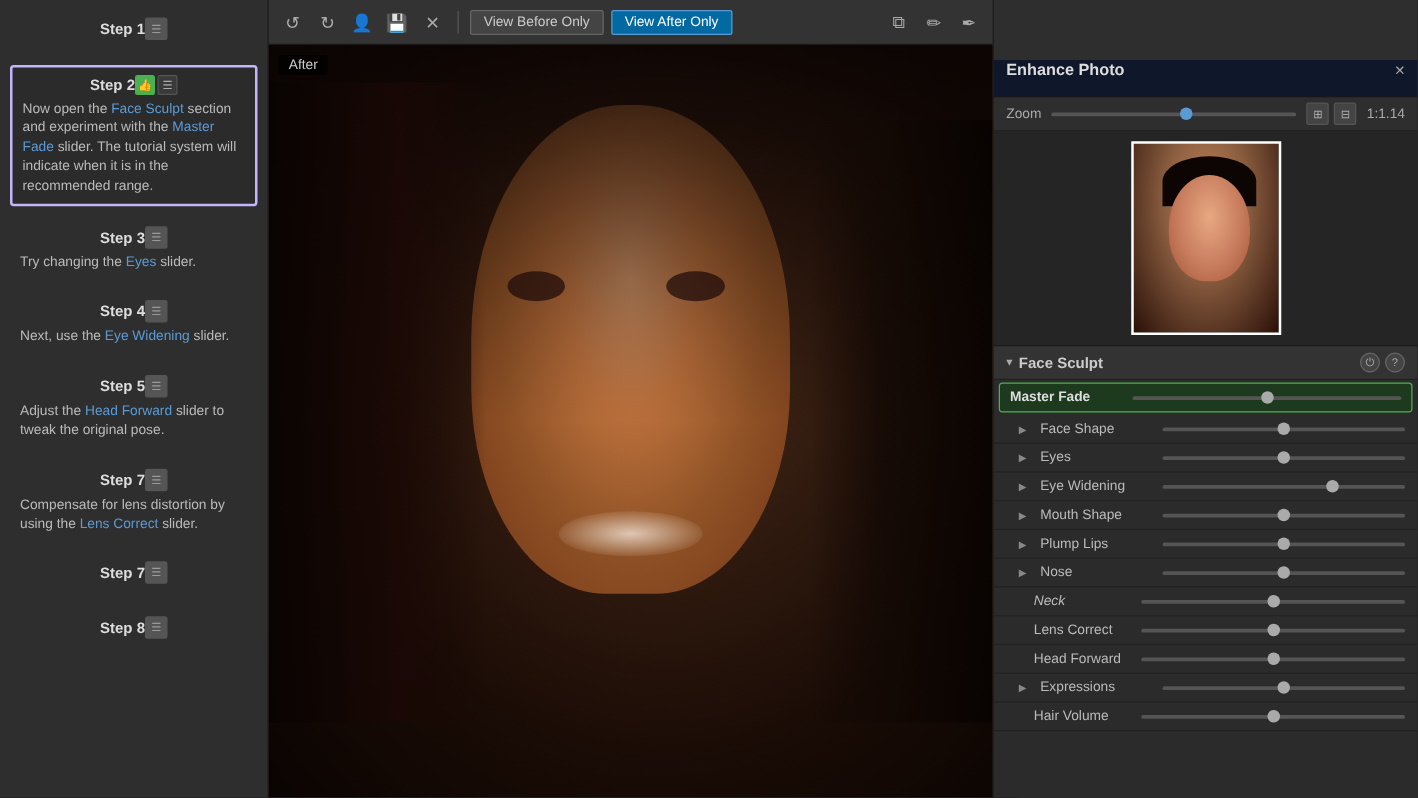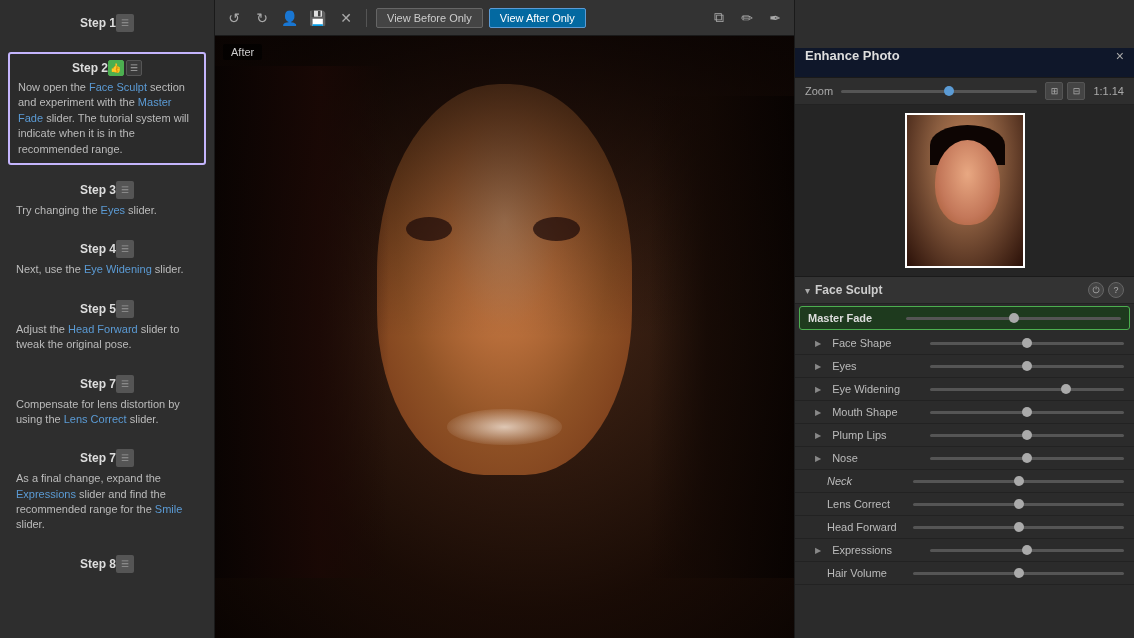--- a/index.html
+++ b/index.html
@@ -424,21 +424,20 @@
         <span class="step-title">Step 7</span>
         <div class="step-icon-gray">☰</div>
       </div>
       <p class="step-text">Compensate for lens distortion by using the <span class="link">Lens Correct</span> slider.</p>
     </div>
     <div class="step-block">
       <div class="step-header">
         <span class="step-title">Step 7</span>
         <div class="step-icon-gray">☰</div>
       </div>
-      <p class="step-text">As a final change, expand the <span class="link">Expressions</span> slider and find the recommended range for the <span class="link">Smile</span> slider.</p>
     </div>
     <div class="step-block">
       <div class="step-header">
         <span class="step-title">Step 8</span>
         <div class="step-icon-gray">☰</div>
       </div>
     </div>
   </div>
 
 <div class="center-panel">

